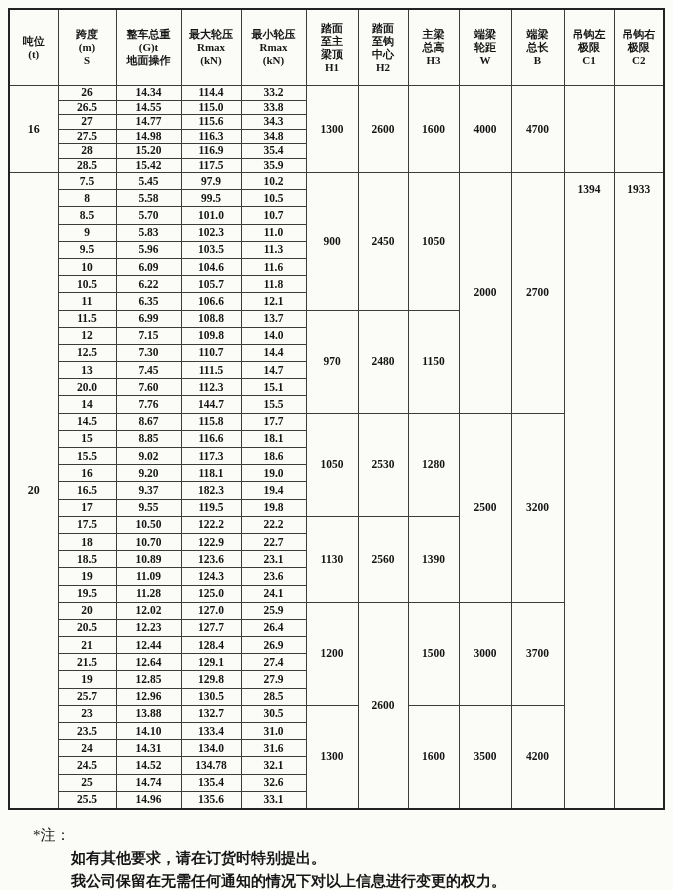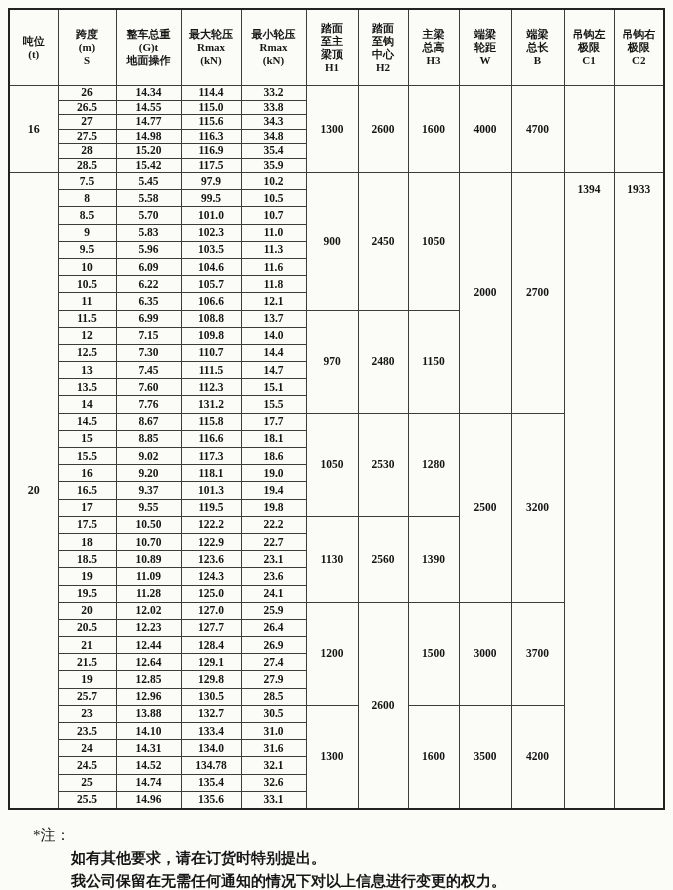--- a/index.html
+++ b/index.html
@@ -267,29 +267,29 @@
           <td>110.7</td>
           <td>14.4</td>
         </tr>
         <tr class="sec1">
           <td>13</td>
           <td>7.45</td>
           <td>111.5</td>
           <td>14.7</td>
         </tr>
         <tr class="sec1">
-          <td>13.5</td>
+          <td>20.0</td>
           <td>7.60</td>
           <td>112.3</td>
           <td>15.1</td>
         </tr>
         <tr class="sec1">
           <td>14</td>
           <td>7.76</td>
-          <td>131.2</td>
+          <td>144.7</td>
           <td>15.5</td>
         </tr>
         <tr class="sec1">
           <td>14.5</td>
           <td>8.67</td>
           <td>115.8</td>
           <td>17.7</td>
           <td rowspan="6">1050</td>
           <td rowspan="6">2530</td>
           <td rowspan="6">1280</td>
@@ -310,21 +310,21 @@
         </tr>
         <tr class="sec1">
           <td>16</td>
           <td>9.20</td>
           <td>118.1</td>
           <td>19.0</td>
         </tr>
         <tr class="sec1">
           <td>16.5</td>
           <td>9.37</td>
-          <td>101.3</td>
+          <td>182.3</td>
           <td>19.4</td>
         </tr>
         <tr class="sec1">
           <td>17</td>
           <td>9.55</td>
           <td>119.5</td>
           <td>19.8</td>
         </tr>
         <tr class="sec1">
           <td>17.5</td>

